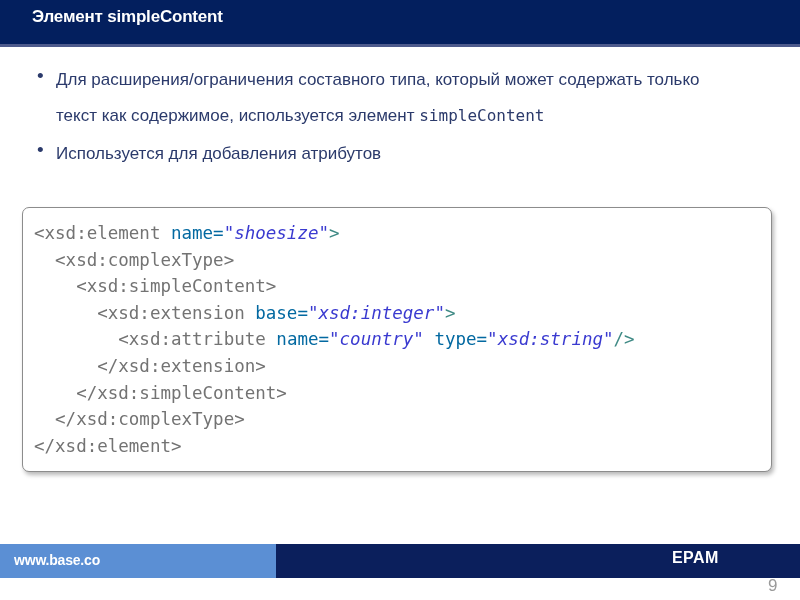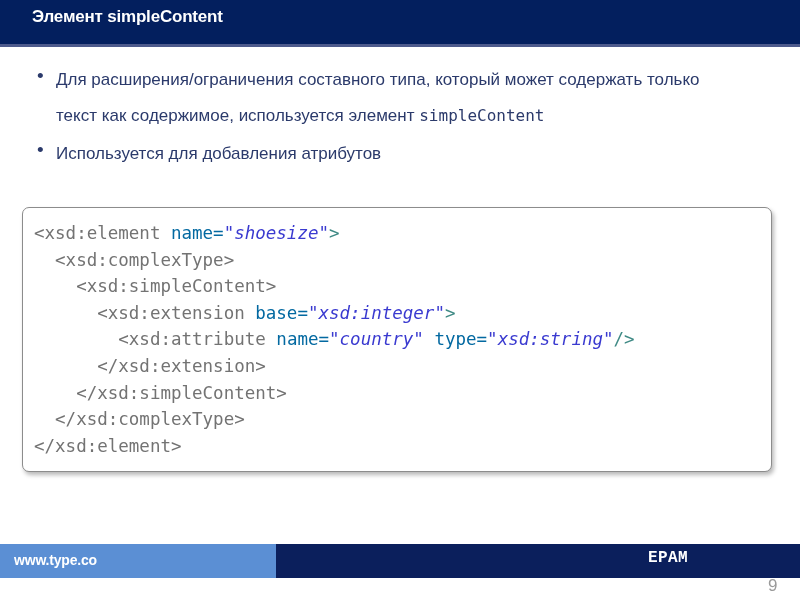--- a/index.html
+++ b/index.html
@@ -131,26 +131,25 @@
   #footer-right-band {
     position: absolute;
     left: 276px;
     top: 544px;
     width: 524px;
     height: 34px;
     background: #0b1f5c;
   }
   #epam-logo {
     position: absolute;
-    left: 648px;
+    left: 672px;
     top: 549px;
     width: 110px;
     overflow: hidden;
     height: 29px;
-    font-family: Liberation Mono, monospace;
   }
   #epam-logo-name {
     font-size: 16px;
     font-weight: bold;
     color: #ffffff;
     line-height: 18px;
     letter-spacing: 0.4px;
   }
   #epam-logo-sub {
     font-size: 13px;
@@ -183,19 +182,19 @@
       <div class="bullet-marker">•</div>
       <div class="bullet-text"><span>Используется для добавления атрибутов</span></div>
     </div>
   </div>
 
 <div id="code-box">
   <div id="code-content"><div><span class="tok-tag">&lt;xsd:element </span><span class="tok-attr">name=</span><span class="tok-val">"shoesize"</span><span class="tok-punct">&gt;</span></div><div><span>  </span><span class="tok-tag">&lt;xsd:complexType&gt;</span></div><div><span>    </span><span class="tok-tag">&lt;xsd:simpleContent&gt;</span></div><div><span>      </span><span class="tok-tag">&lt;xsd:extension </span><span class="tok-attr">base=</span><span class="tok-val">"xsd:integer"</span><span class="tok-punct">&gt;</span></div><div><span>        </span><span class="tok-tag">&lt;xsd:attribute </span><span class="tok-attr">name=</span><span class="tok-val">"country"</span><span class="tok-tag"> </span><span class="tok-attr">type=</span><span class="tok-val">"xsd:string"</span><span class="tok-punct">/&gt;</span></div><div><span>      </span><span class="tok-tag">&lt;/xsd:extension&gt;</span></div><div><span>    </span><span class="tok-tag">&lt;/xsd:simpleContent&gt;</span></div><div><span>  </span><span class="tok-tag">&lt;/xsd:complexType&gt;</span></div><div><span class="tok-tag">&lt;/xsd:element&gt;</span></div></div>
 </div>
 
 <div id="footer-left-band"></div>
-<div id="footer-url">www.type.co</div>
+<div id="footer-url">www.base.co</div>
 <div id="footer-right-band"></div>
 <div id="epam-logo">
   <div id="epam-logo-name">EPAM</div>
   <div id="epam-logo-sub">Systems</div>
 </div>
 <div id="page-number">9</div>
 
 </body></html>

